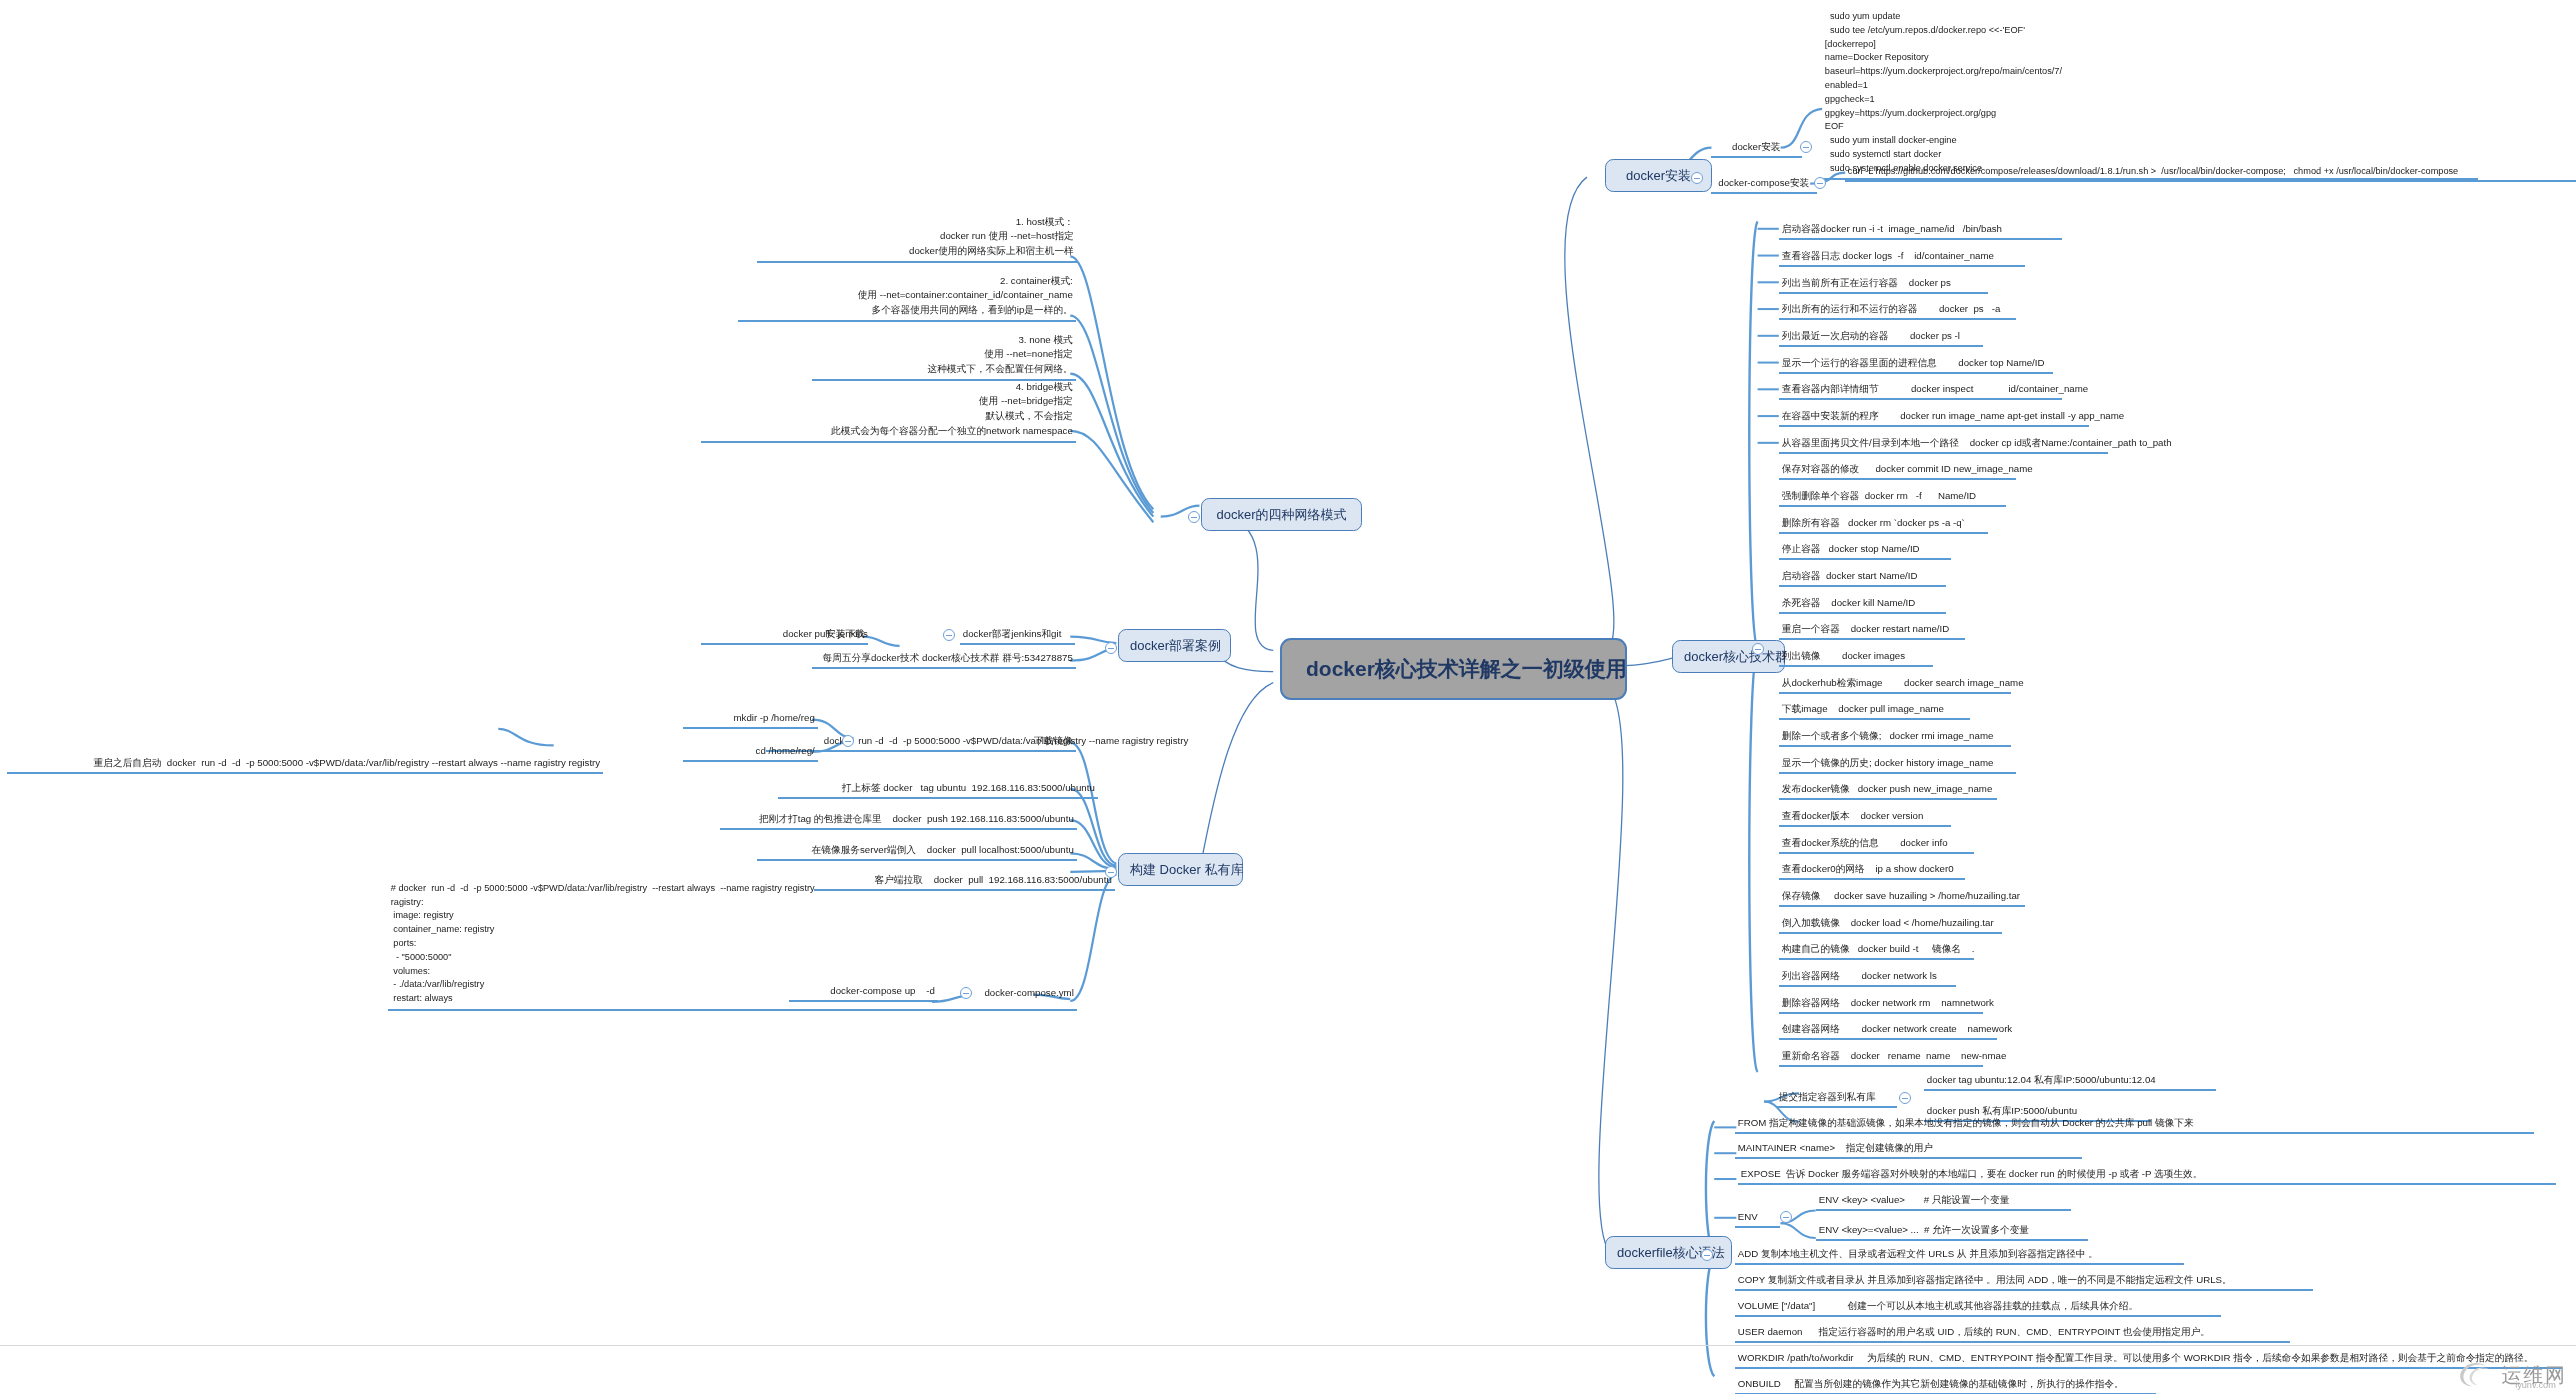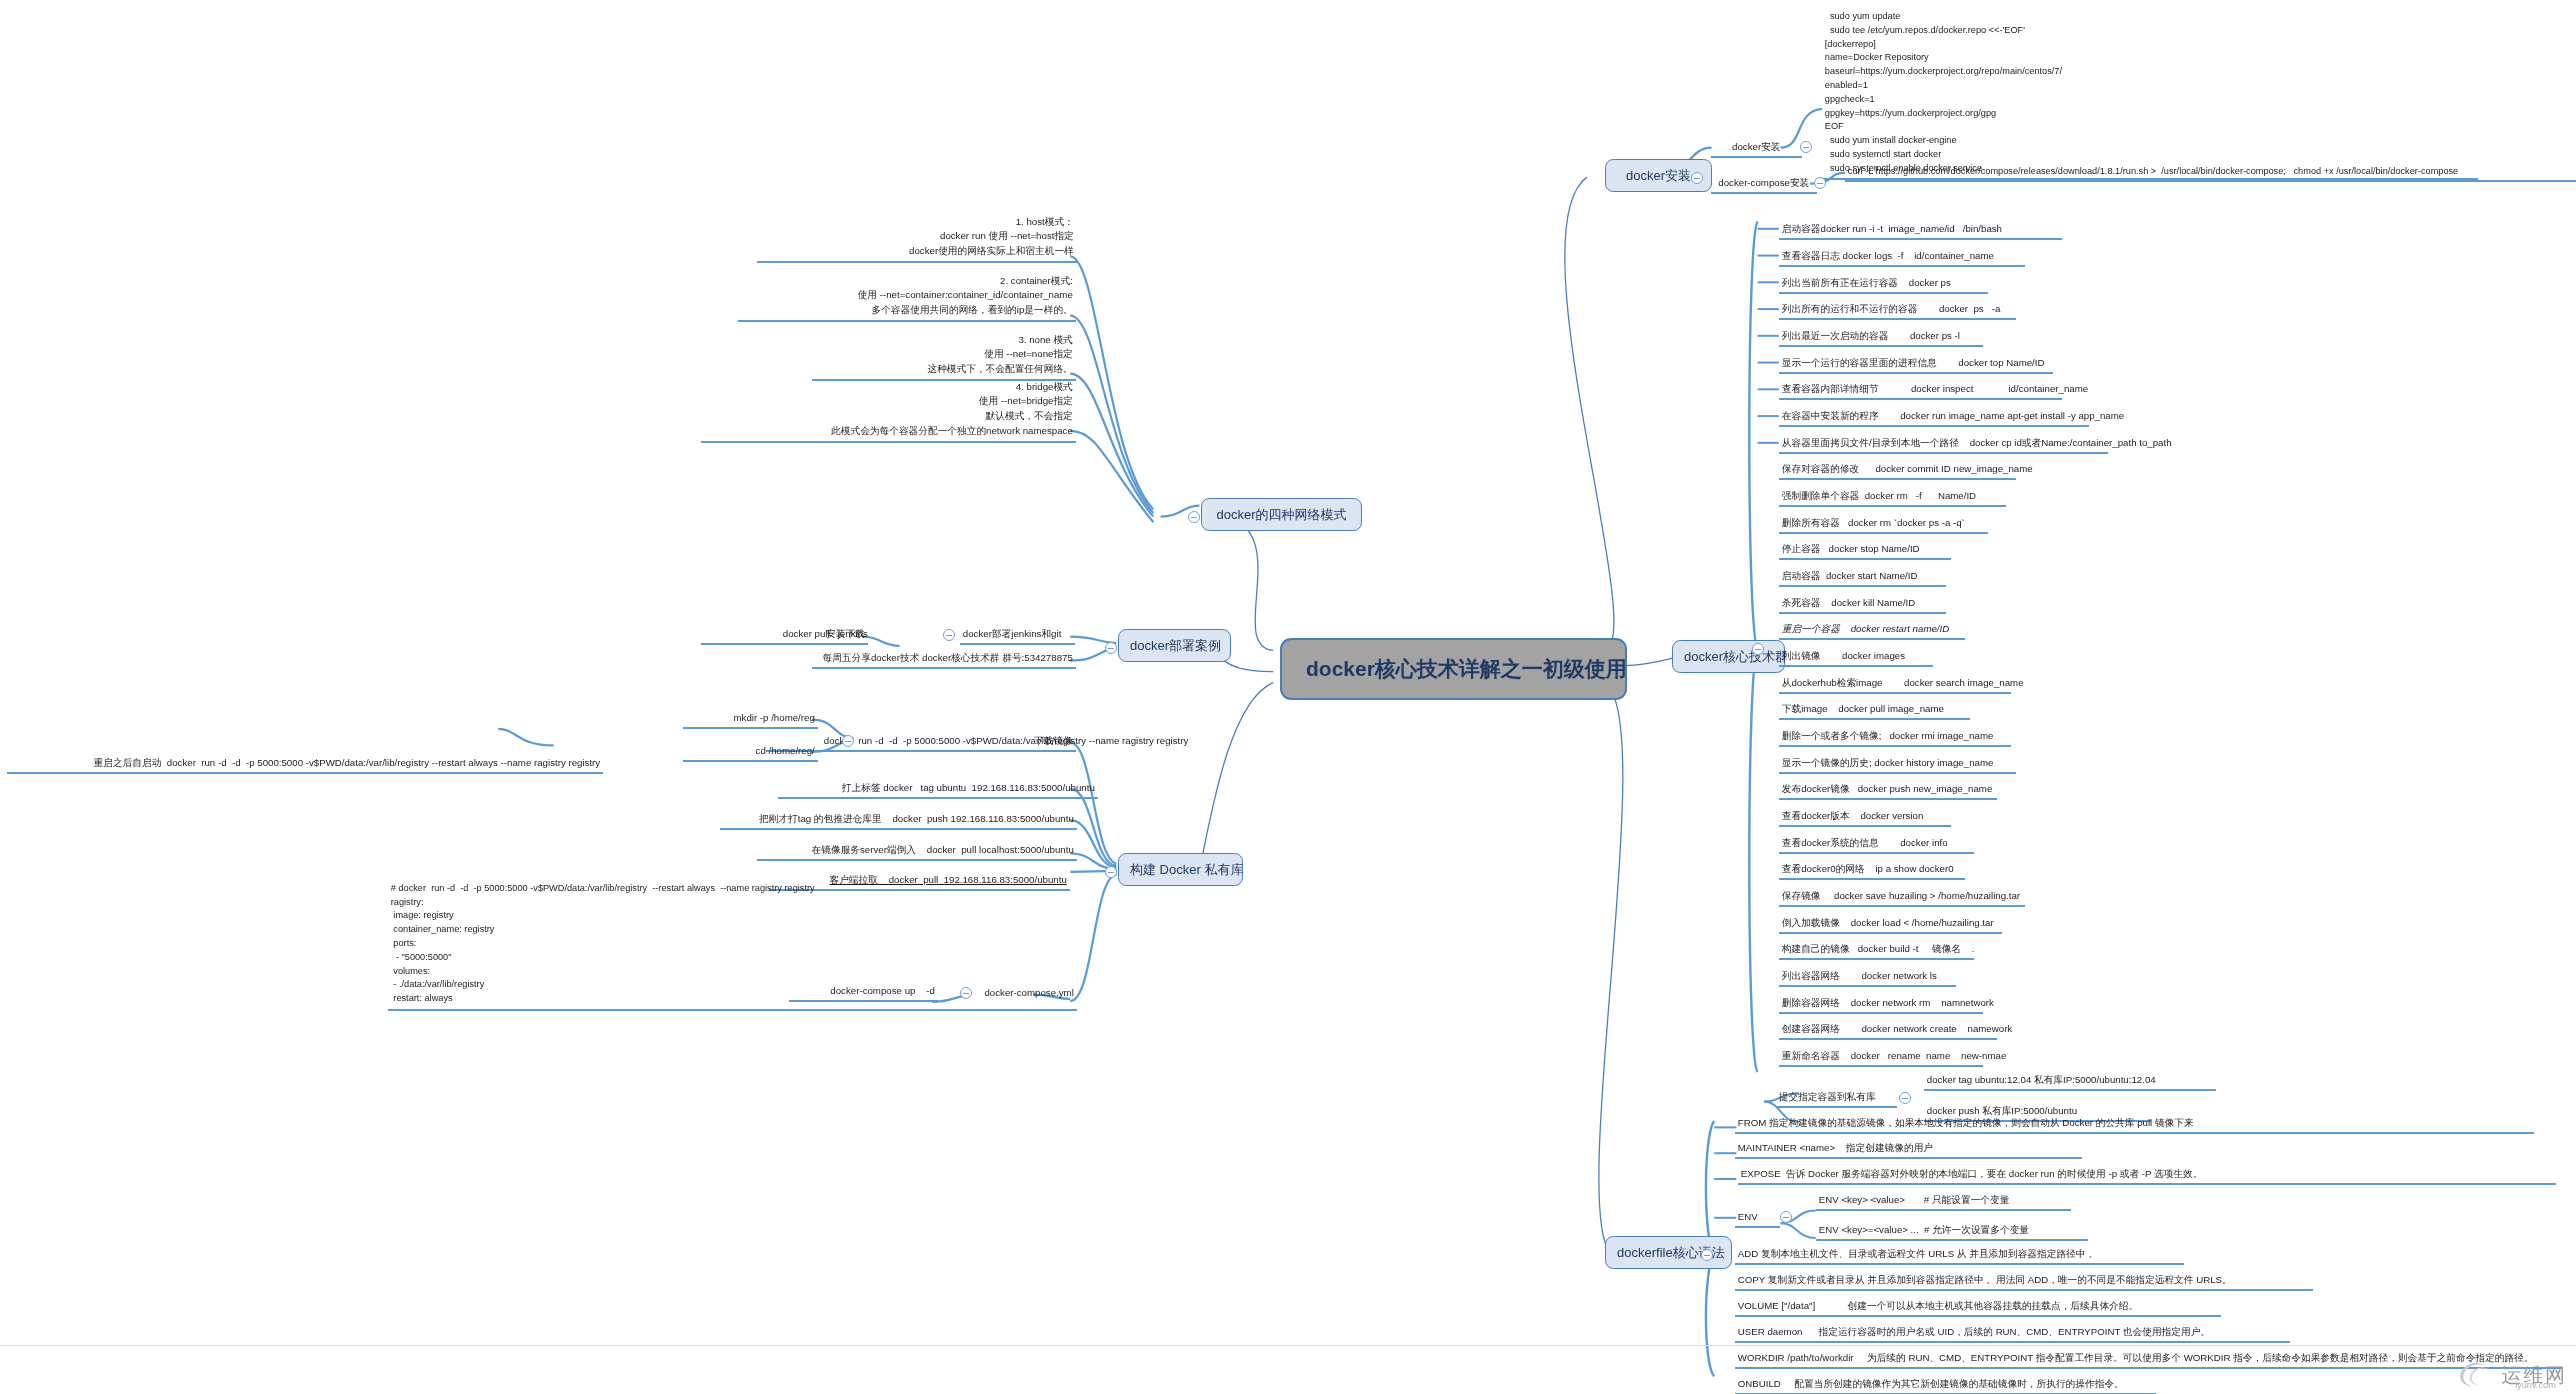--- a/index.html
+++ b/index.html
@@ -208,21 +208,21 @@
   <div class="node leaf small lefty" style="left:766px;top:733px;width:304px;">下载镜像</div>
   <div class="node leaf small lefty noline" style="left:821px;top:733px;width:249px;">docker  run -d  -d  -p 5000:5000 -v$PWD/data:/var/lib/registry --name ragistry registry</div>
   <span class="toggle" style="left:842px;top:735px;"></span>
   <div class="node leaf small lefty" style="left:683px;top:710px;width:129px;">mkdir -p /home/reg</div>
   <div class="node leaf small lefty" style="left:683px;top:743px;width:129px;">cd /home/reg/</div>
   <div class="node leaf small lefty" style="left:7.4px;top:755px;width:590px;">重启之后自启动  docker  run -d  -d  -p 5000:5000 -v$PWD/data:/var/lib/registry --restart always --name ragistry registry</div>
 
   <div class="node leaf small lefty" style="left:778px;top:780px;width:314px;">打上标签 docker   tag ubuntu  192.168.116.83:5000/ubuntu</div>
   <div class="node leaf small lefty" style="left:720px;top:811px;width:351px;">把刚才打tag 的包推进仓库里    docker  push 192.168.116.83:5000/ubuntu</div>
   <div class="node leaf small lefty" style="left:757px;top:842px;width:314px;">在镜像服务server端倒入    docker  pull localhost:5000/ubuntu</div>
-  <div class="node leaf small lefty" style="left:769px;top:872px;width:295px;text-decoration:underline;">客户端拉取    docker  pull  192.168.116.83:5000/ubuntu</div>
+  <div class="node leaf small lefty" style="left:814px;top:872px;width:295px;">客户端拉取    docker  pull  192.168.116.83:5000/ubuntu</div>
 
   <div class="node leaf small right blk" style="left:388px;top:881px;width:683px;font-size:9.2px;"># docker  run -d  -d  -p 5000:5000 -v$PWD/data:/var/lib/registry  --restart always  --name ragistry registry
 ragistry:
  image: registry
  container_name: registry
  ports:
   - "5000:5000"
  volumes:
  - ./data:/var/lib/registry
  restart: always</div>
@@ -242,21 +242,21 @@
       <div class="node leaf small right" style="left: 1779px; top: 355px; width: 268px; font-size: 9.7px;">显示一个运行的容器里面的进程信息        docker top Name/ID</div>
       <div class="node leaf small right" style="left: 1779px; top: 381px; width: 277px; font-size: 9.7px;">查看容器内部详情细节            docker inspect             id/container_name</div>
       <div class="node leaf small right" style="left: 1779px; top: 408px; width: 304px; font-size: 9.7px;">在容器中安装新的程序        docker run image_name apt-get install -y app_name</div>
       <div class="node leaf small right" style="left: 1779px; top: 435px; width: 323px; font-size: 9.7px;">从容器里面拷贝文件/目录到本地一个路径    docker cp id或者Name:/container_path to_path</div>
       <div class="node leaf small right" style="left: 1779px; top: 461px; width: 231px; font-size: 9.7px;">保存对容器的修改      docker commit ID new_image_name</div>
       <div class="node leaf small right" style="left: 1779px; top: 488px; width: 221px; font-size: 9.7px;">强制删除单个容器  docker rm   -f      Name/ID</div>
       <div class="node leaf small right" style="left: 1779px; top: 515px; width: 203px; font-size: 9.7px;">删除所有容器   docker rm `docker ps -a -q`</div>
       <div class="node leaf small right" style="left: 1779px; top: 541px; width: 166px; font-size: 9.7px;">停止容器   docker stop Name/ID</div>
       <div class="node leaf small right" style="left: 1779px; top: 568px; width: 161px; font-size: 9.7px;">启动容器  docker start Name/ID</div>
       <div class="node leaf small right" style="left: 1779px; top: 595px; width: 161px; font-size: 9.7px;">杀死容器    docker kill Name/ID</div>
-      <div class="node leaf small right" style="left: 1779px; top: 621px; width: 180px; font-size: 9.7px; font-style: italic;">重启一个容器    docker restart name/ID</div>
+      <div class="node leaf small right" style="left: 1779px; top: 621px; width: 180px; font-size: 9.7px;">重启一个容器    docker restart name/ID</div>
       <div class="node leaf small right" style="left: 1779px; top: 648px; width: 148px; font-size: 9.7px;">列出镜像        docker images</div>
       <div class="node leaf small right" style="left: 1779px; top: 675px; width: 226px; font-size: 9.7px;">从dockerhub检索image        docker search image_name</div>
       <div class="node leaf small right" style="left: 1779px; top: 701px; width: 185px; font-size: 9.7px;">下载image    docker pull image_name</div>
       <div class="node leaf small right" style="left: 1779px; top: 728px; width: 226px; font-size: 9.7px;">删除一个或者多个镜像;   docker rmi image_name</div>
       <div class="node leaf small right" style="left: 1779px; top: 755px; width: 231px; font-size: 9.7px;">显示一个镜像的历史; docker history image_name</div>
       <div class="node leaf small right" style="left: 1779px; top: 781px; width: 212px; font-size: 9.7px;">发布docker镜像   docker push new_image_name</div>
       <div class="node leaf small right" style="left: 1779px; top: 808px; width: 166px; font-size: 9.7px;">查看docker版本    docker version</div>
       <div class="node leaf small right" style="left: 1779px; top: 835px; width: 189px; font-size: 9.7px;">查看docker系统的信息        docker info</div>
       <div class="node leaf small right" style="left: 1779px; top: 861px; width: 180px; font-size: 9.7px;">查看docker0的网络    ip a show docker0</div>
       <div class="node leaf small right" style="left: 1779px; top: 888px; width: 240px; font-size: 9.7px;">保存镜像     docker save huzailing &gt; /home/huzailing.tar</div>

